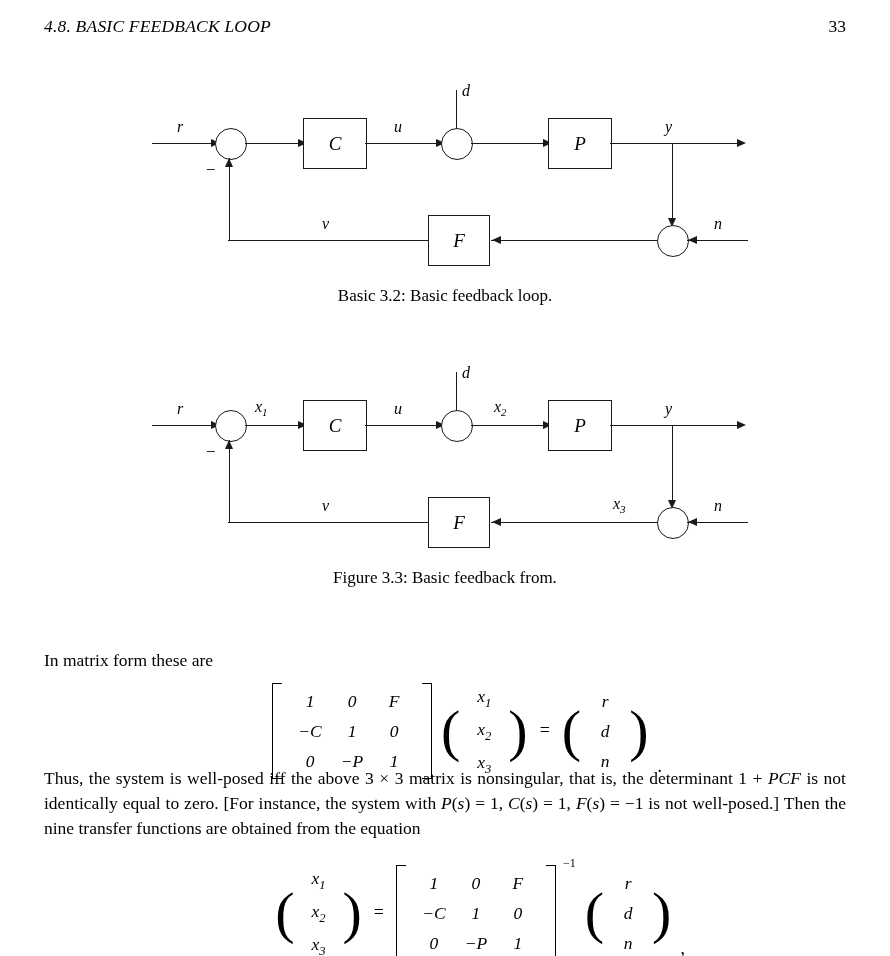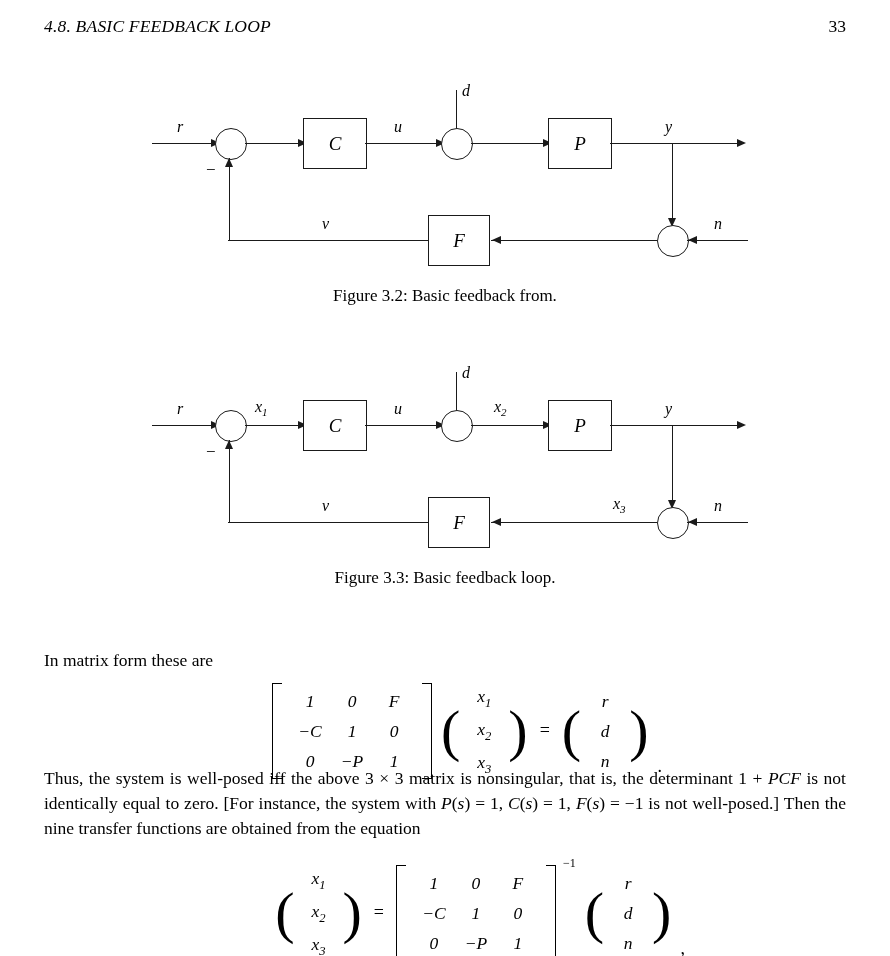--- a/index.html
+++ b/index.html
@@ -272,21 +272,21 @@
       <div class="box" style="left:428px; top:165px; width:60px; height:49px;">
         <span>F</span>
       </div>
 
       <div class="line-h" style="left:228px; top:190px; width:200px;"></div>
       <div class="line-v" style="left:229px; top:108px; height:82px;"></div>
       <div class="arrow up" style="left:224.5px; top:108px;"></div>
       <div class="lbl" style="left:322px; top:165px;">v</div>
 
     </div>
-    <div class="caption">Figure 3.2: Basic feedback from.</div>
+    <div class="caption">Basic 3.2: Basic feedback loop.</div>
   </div>
 
   <div class="figure" id="figure-2">
     <div class="diagram">
 
       <div class="line-v" style="left:456px; top:40px; height:48px;"></div>
       <div class="arrow down" style="left:451.5px; top:86px;"></div>
       <div class="lbl" style="left:462px; top:32px;">d</div>
 
       <div class="line-h" style="left:152px; top:93px; width:63px;"></div>
@@ -338,21 +338,21 @@
       <div class="box" style="left:428px; top:165px; width:60px; height:49px;">
         <span>F</span>
       </div>
 
       <div class="line-h" style="left:228px; top:190px; width:200px;"></div>
       <div class="line-v" style="left:229px; top:108px; height:82px;"></div>
       <div class="arrow up" style="left:224.5px; top:108px;"></div>
       <div class="lbl" style="left:322px; top:165px;">v</div>
 
     </div>
-    <div class="caption">Figure 3.3: Basic feedback loop.</div>
+    <div class="caption">Figure 3.3: Basic feedback from.</div>
   </div>
 
   <div class="prose" id="para-1">In matrix form these are</div>
 
   <div class="matheq" id="equation-1">
     <div class="mrow">
       <div class="bracket">
         <div class="bl"></div>
         <div class="gridm c3">
           <div>1</div>

